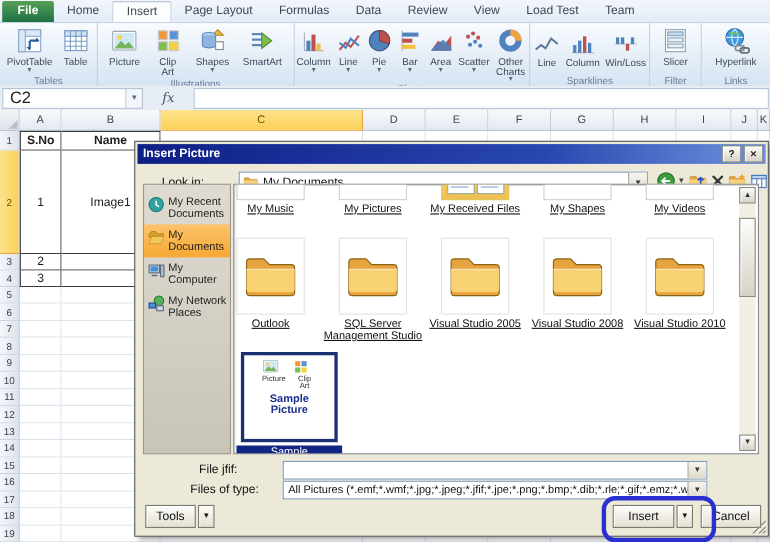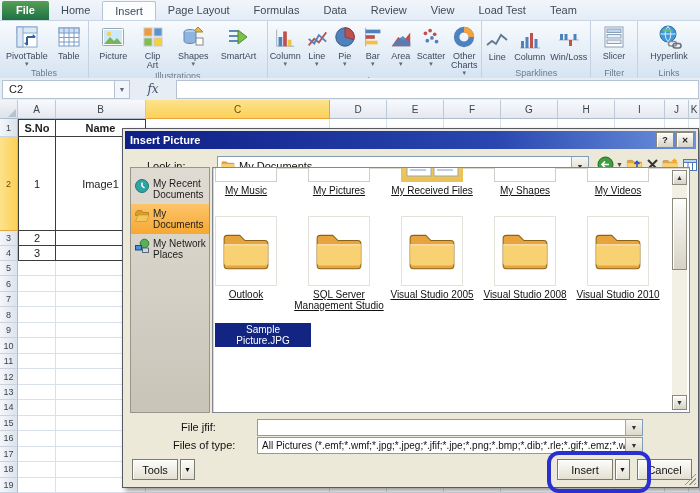--- a/index.html
+++ b/index.html
@@ -26,21 +26,21 @@
   .ric{height:28px;display:flex;align-items:center;justify-content:center;}
   .ric.small{height:24px;}
   .rlbl{font-size:9px;line-height:9px;text-align:center;color:#3c4a5c;max-width:46px;margin-top:1px;}
   .dd::after{content:"▾";font-size:7px;color:#5a6a7e;line-height:5px;display:block;text-align:center;}
   .glabel{height:12px;font-size:9px;line-height:12px;color:#687c92;text-align:center;position:relative;}
 
   
   #fbar{position:absolute;left:0;top:78px;width:700px;height:22px;background:#e7edf5;
         border-bottom:1px solid #aebdcf;display:flex;align-items:center;}
   #namebox{width:105px;height:17px;background:#fff;border:1px solid #b4c3d4;margin-left:2px;
-           font-size:11px;color:#222;display:flex;align-items:center;padding-left:6px;}
+           font-size:15px;color:#222;display:flex;align-items:center;padding-left:6px;}
   #namedd{width:14px;height:17px;border:1px solid #b4c3d4;border-left:none;background:#f2f6fa;
           font-size:7px;color:#5a6a7e;display:flex;align-items:center;justify-content:center;}
   #fxwrap{width:46px;display:flex;align-items:center;justify-content:center;}
   #fxbtn{font-family:"DejaVu Serif",serif;font-style:italic;font-size:12px;color:#41546b;}
   #finput{flex:1;height:17px;background:#fff;border:1px solid #b4c3d4;margin-right:1px;}
 
   
   #colhead{position:absolute;left:0;top:100px;width:700px;height:19px;display:flex;}
   .ch{height:19px;background:linear-gradient(#f8f9fb,#e4e9f0);border-right:1px solid #c0c9d6;
       border-bottom:1px solid #aebccb;font-size:10px;color:#39434f;
@@ -776,20 +776,31 @@
           <svg width="16" height="16" viewBox="0 0 16 16">
               <path d="M1.5 5l2-2.5h4l1.5 2h5.5v3h-13z" fill="#d99e2b" stroke="#8a6414" stroke-width=".5"></path>
               <path d="M1.5 13.5h11L15 7H4z" fill="#f3c75f" stroke="#b8860b" stroke-width=".5"></path>
             </svg>
         </span>
         <span class="plbl">My Documents</span>
       </div>
       <div class="place">
         <span>
           <svg width="16" height="16" viewBox="0 0 16 16">
+              <rect x="1.5" y="3" width="9.5" height="7" fill="#cdd6e2" stroke="#5a6a7a"></rect>
+              <rect x="2.8" y="4.2" width="6.9" height="4.6" fill="#4a90d9"></rect>
+              <rect x="12" y="3" width="3" height="10.5" fill="#b8c2cf" stroke="#5a6a7a"></rect>
+              <path d="M4 12.5h5" stroke="#5a6a7a" stroke-width="1.4"></path>
+            </svg>
+        </span>
+        <span class="plbl">My Computer</span>
+      </div>
+      <div class="place">
+        <span>
+          <svg width="16" height="16" viewBox="0 0 16 16">
               <circle cx="10.5" cy="5.5" r="4.3" fill="#58b058" stroke="#2e7d32"></circle>
               <rect x="1.5" y="7.5" width="6" height="4.5" fill="#4a90d9" stroke="#23478f"></rect>
               <rect x="8.5" y="10" width="6" height="4.5" fill="#cdd6e2" stroke="#5a6a7a"></rect>
             </svg>
         </span>
         <span class="plbl">My Network Places</span>
       </div>
     </div>
 
     <div id="flist">
@@ -858,20 +869,43 @@
       <div class="fitem r2 c4">
         <div class="thumb">
             <svg width="50" height="40">
               <use href="#fold"></use>
             </svg>
           </div>
         <div class="flabel">Visual Studio 2010</div>
       </div>
 
       <div id="pickitem">
+        <div id="pickthumb">
+          <div class="irow">
+            <div class="miniic">
+              <svg width="16" height="15" viewBox="0 0 26 24">
+                  <rect x="2.5" y="2.5" width="21" height="17" rx="1" fill="#fff" stroke="#9aa5b1"></rect>
+                  <rect x="4" y="4" width="18" height="14" fill="#cde9f8"></rect>
+                  <circle cx="9" cy="8" r="2.2" fill="#f7d14a"></circle>
+                  <path d="M4 18l6-7 4 4 3-3 5 6z" fill="#76b55c"></path>
+                </svg>
+              <div class="milbl">Picture</div>
+            </div>
+            <div class="miniic">
+              <svg width="15" height="15" viewBox="0 0 26 26">
+                  <rect x="4" y="4" width="8" height="8" fill="#f09a3c"></rect>
+                  <rect x="14" y="4" width="8" height="8" fill="#5a93d4"></rect>
+                  <rect x="4" y="14" width="8" height="8" fill="#7cbf4d"></rect>
+                  <rect x="14" y="14" width="8" height="8" fill="#f3d13e"></rect>
+                </svg>
+              <div class="milbl" style="width:22px">Clip Art</div>
+            </div>
+          </div>
+          <div id="pickcap">Sample Picture</div>
+        </div>
         <div><span id="picklabel">Sample Picture.JPG</span></div>
       </div>
 
       <div id="vsb">
         <div class="sbtn">▲</div>
         <div id="sthumb"></div>
         <div class="sbtn" id="sdown">▼</div>
       </div>
     </div>
 

